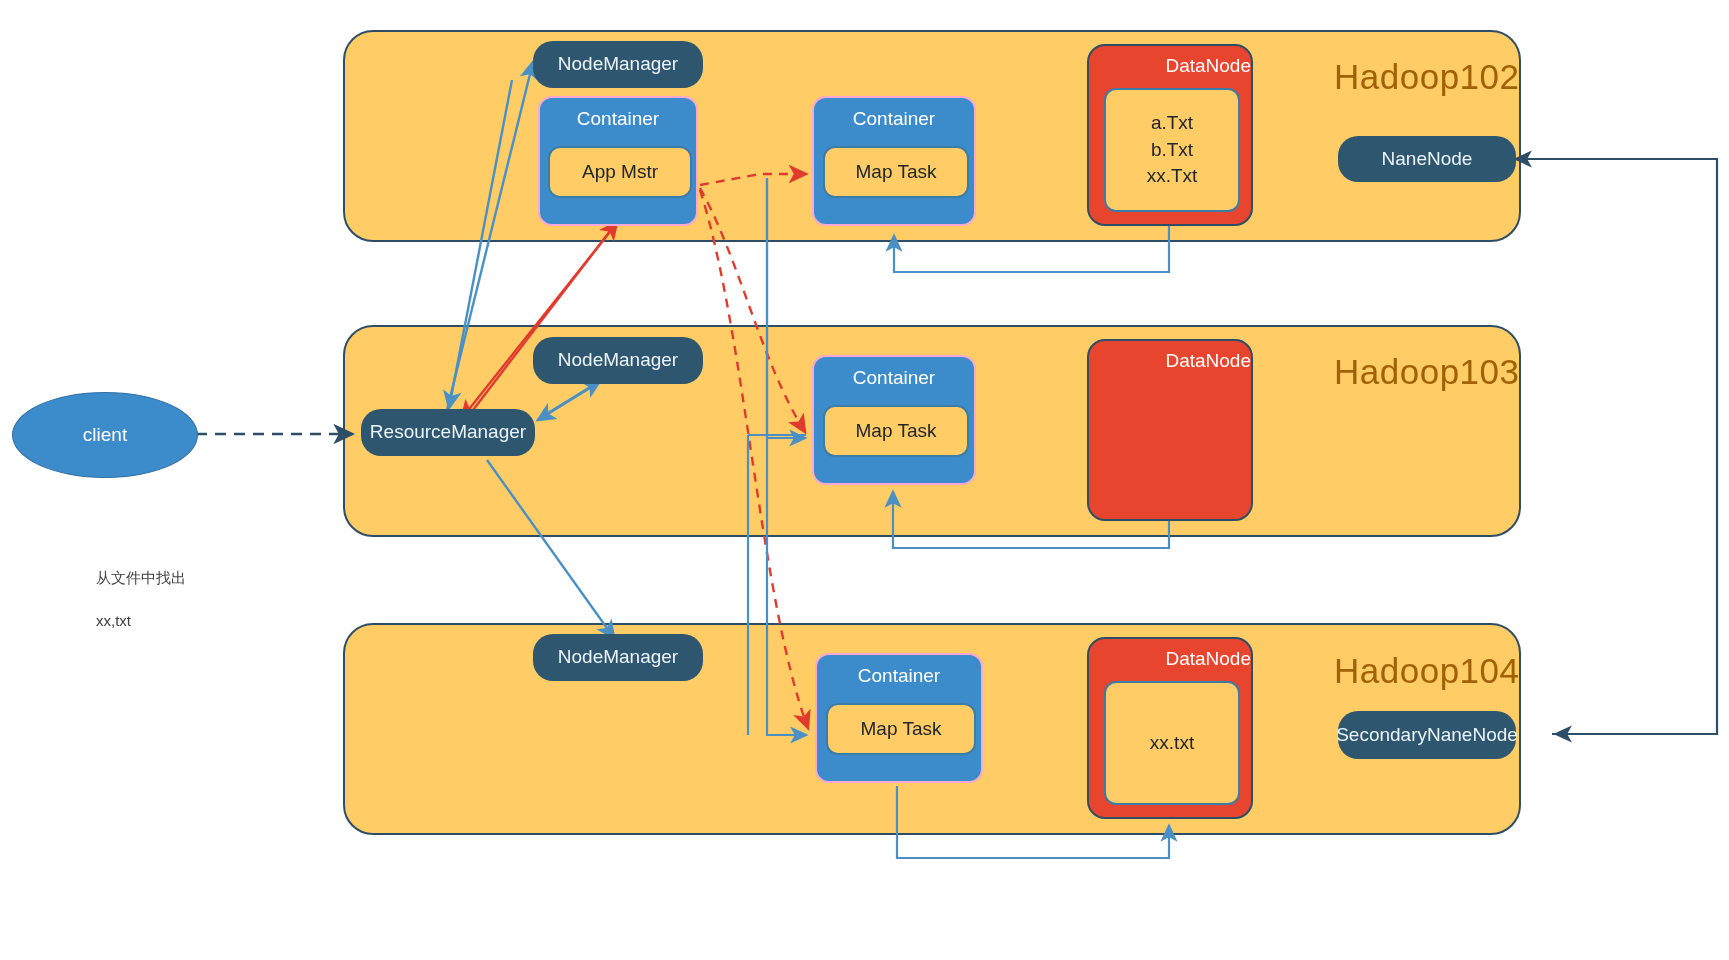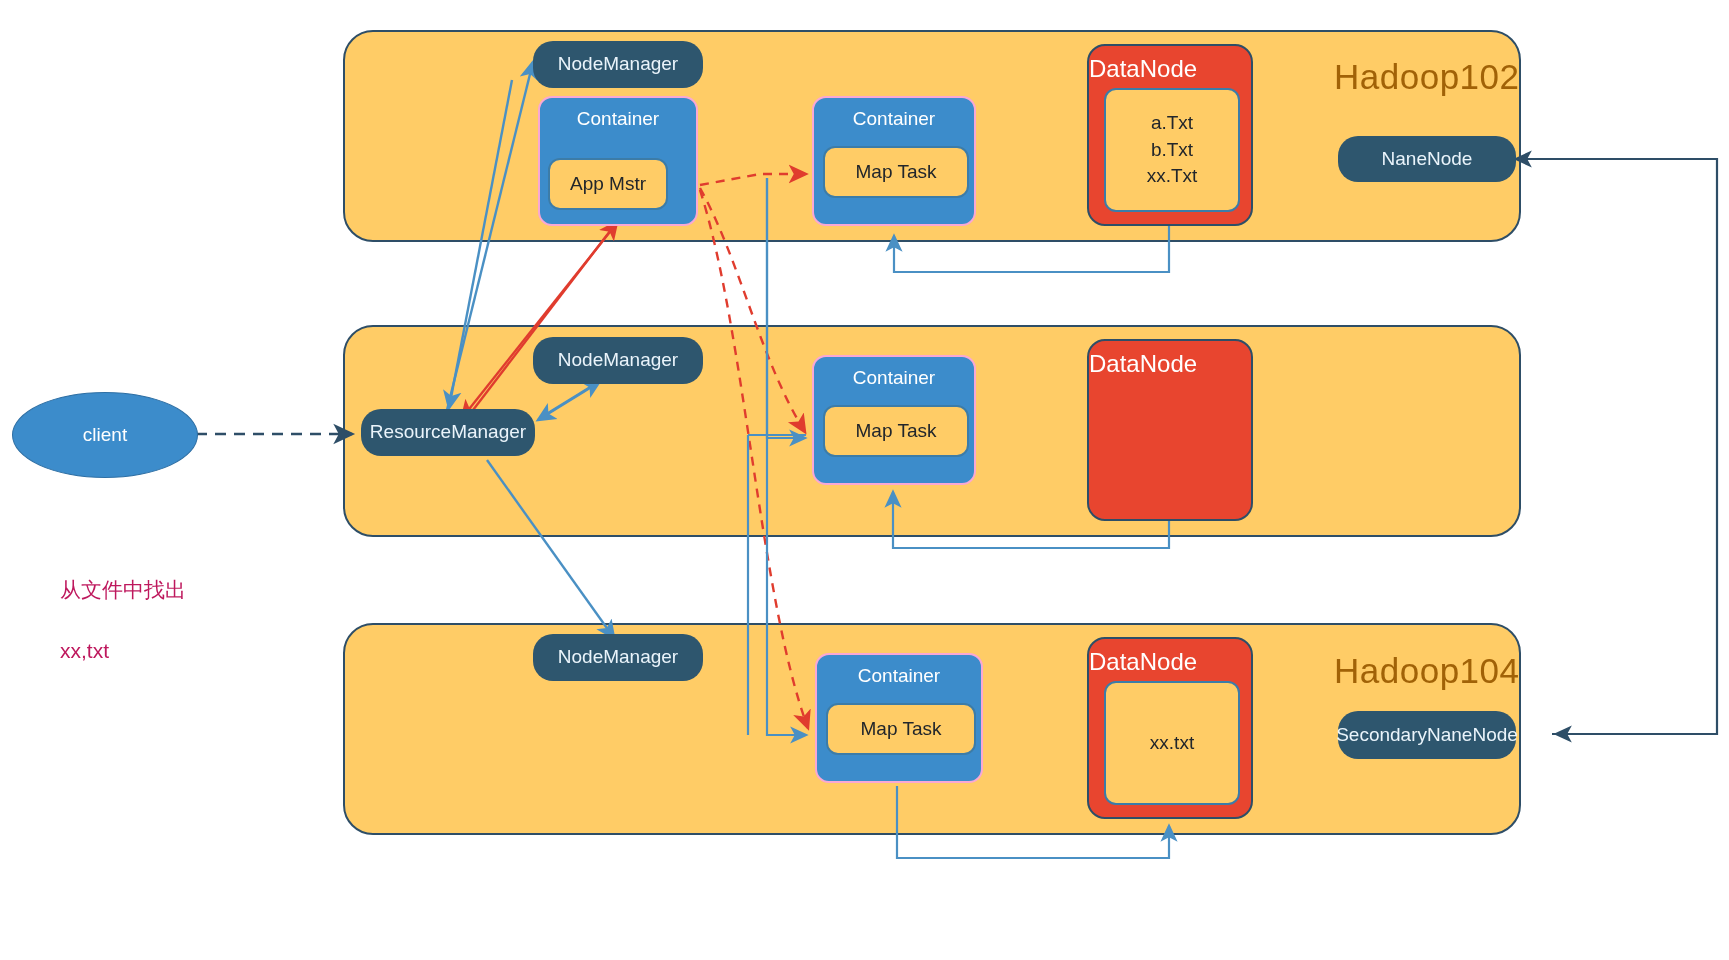--- a/index.html
+++ b/index.html
@@ -87,23 +87,23 @@
     background: #E8452F;
     border: 2px solid #2E4E67;
     border-radius: 18px;
     box-sizing: border-box;
   }
   .datanode-label {
     position: absolute;
     left: 0;
     right: 0;
     top: 9px;
-    text-align: left;
+    text-align: right;
     color: #ffffff;
-    font-size: 24px;
+    font-size: 19px;
   }
   .datanode-files {
     position: absolute;
     background: #FFCC66;
     border: 2px solid #3C7CA8;
     border-radius: 12px;
     display: flex;
     flex-direction: column;
     align-items: center;
     justify-content: center;
@@ -118,24 +118,25 @@
     border: 1px solid #2E6FA4;
     border-radius: 50%;
     display: flex;
     align-items: center;
     justify-content: center;
     color: #ffffff;
     font-size: 19px;
   }
   .note {
     position: absolute;
-    color: #be185d;
-    font-size: 21px;
+    color: #404040;
+    font-size: 15px;
     line-height: 1.45;
     white-space: pre-line;
+    margin-left: 36px;
   }
 </style>
 </head>
 <body>
 
 <div id="canvas">
 
   <div class="cluster" style="left:343px; top:30px; width:1178px; height:212px;"></div>
   <div class="cluster" style="left:343px; top:325px; width:1178px; height:212px;"></div>
   <div class="cluster" style="left:343px; top:623px; width:1178px; height:212px;"></div>
@@ -197,21 +198,21 @@
   </div>
 
   <div class="cluster-title" style="left:1334px; top:57px;">Hadoop102</div>
 
   <div class="dark-box" style="left:533px; top:41px; width:170px; height:47px;">
     <span>NodeManager</span>
   </div>
 
   <div class="container-box" style="left:538px; top:96px; width:160px; height:130px;">
     <div class="container-label">Container</div>
-    <div class="inner-task" style="left:8px; top:60px; width:120px; height:52px;">
+    <div class="inner-task" style="left:8px; top:48px; width:144px; height:52px;">
       <span>App Mstr</span>
     </div>
   </div>
 
   <div class="container-box" style="left:812px; top:96px; width:164px; height:130px;">
     <div class="container-label">Container</div>
     <div class="inner-task" style="left:9px; top:48px; width:146px; height:52px;">
       <span>Map Task</span>
     </div>
   </div>
@@ -222,20 +223,21 @@
       <span>a.Txt</span>
       <span>b.Txt</span>
       <span>xx.Txt</span>
     </div>
   </div>
 
   <div class="dark-box" style="left:1338px; top:136px; width:178px; height:46px;">
     <span>NaneNode</span>
   </div>
 
+  <div class="cluster-title" style="left:1334px; top:352px;">Hadoop103</div>
 
   <div class="dark-box" style="left:533px; top:337px; width:170px; height:47px;">
     <span>NodeManager</span>
   </div>
 
   <div class="dark-box" style="left:361px; top:409px; width:174px; height:47px;">
     <span>ResourceManager</span>
   </div>
 
   <div class="container-box" style="left:812px; top:355px; width:164px; height:130px;">

